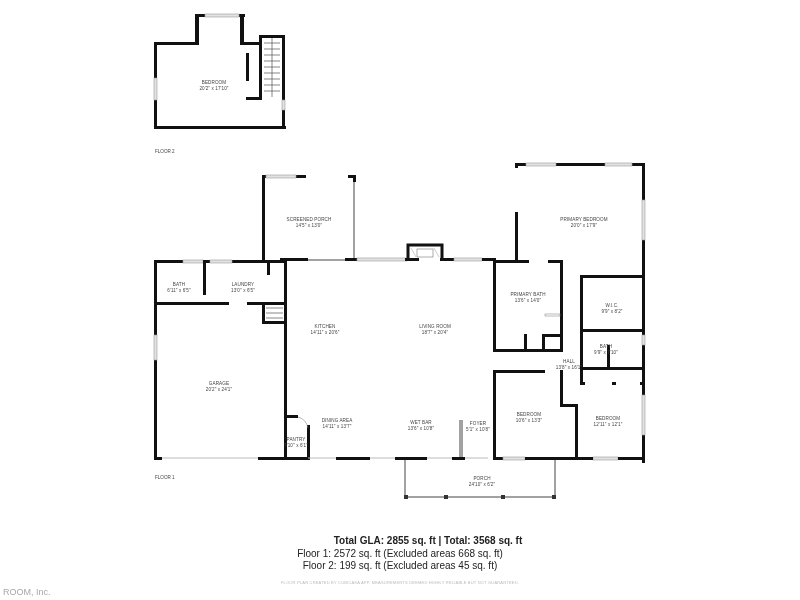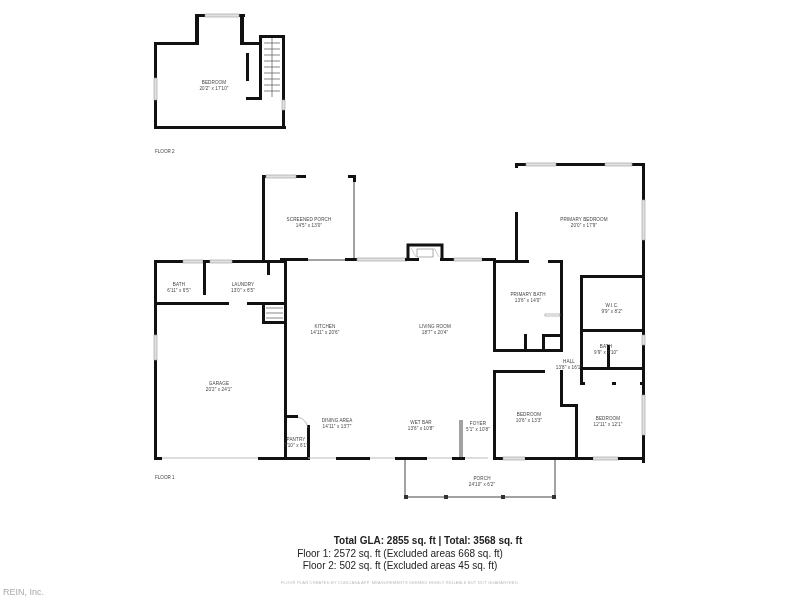--- a/index.html
+++ b/index.html
@@ -226,15 +226,15 @@
 
     <text class="rl" x="482" y="480">PORCH</text>
     <text class="rl" x="482" y="486">24'10" x 6'2"</text>
 
     <text class="fl" x="155" y="479">FLOOR 1</text>
   </g>
 </svg>
 
 <div class="summary s-total">Total GLA: 2855 sq. ft | Total: 3568 sq. ft</div>
 <div class="summary s-f1">Floor 1: 2572 sq. ft (Excluded areas 668 sq. ft)</div>
-<div class="summary s-f2">Floor 2: 502 sq. ft (Excluded areas 45 sq. ft)</div>
+<div class="summary s-f2">Floor 2: 199 sq. ft (Excluded areas 45 sq. ft)</div>
 <div class="summary s-disc">FLOOR PLAN CREATED BY CUBICASA APP. MEASUREMENTS DEEMED HIGHLY RELIABLE BUT NOT GUARANTEED.</div>
-<div class="credit">REIN, Inc.</div>
+<div class="credit">ROOM, Inc.</div>
 
 </body></html>

